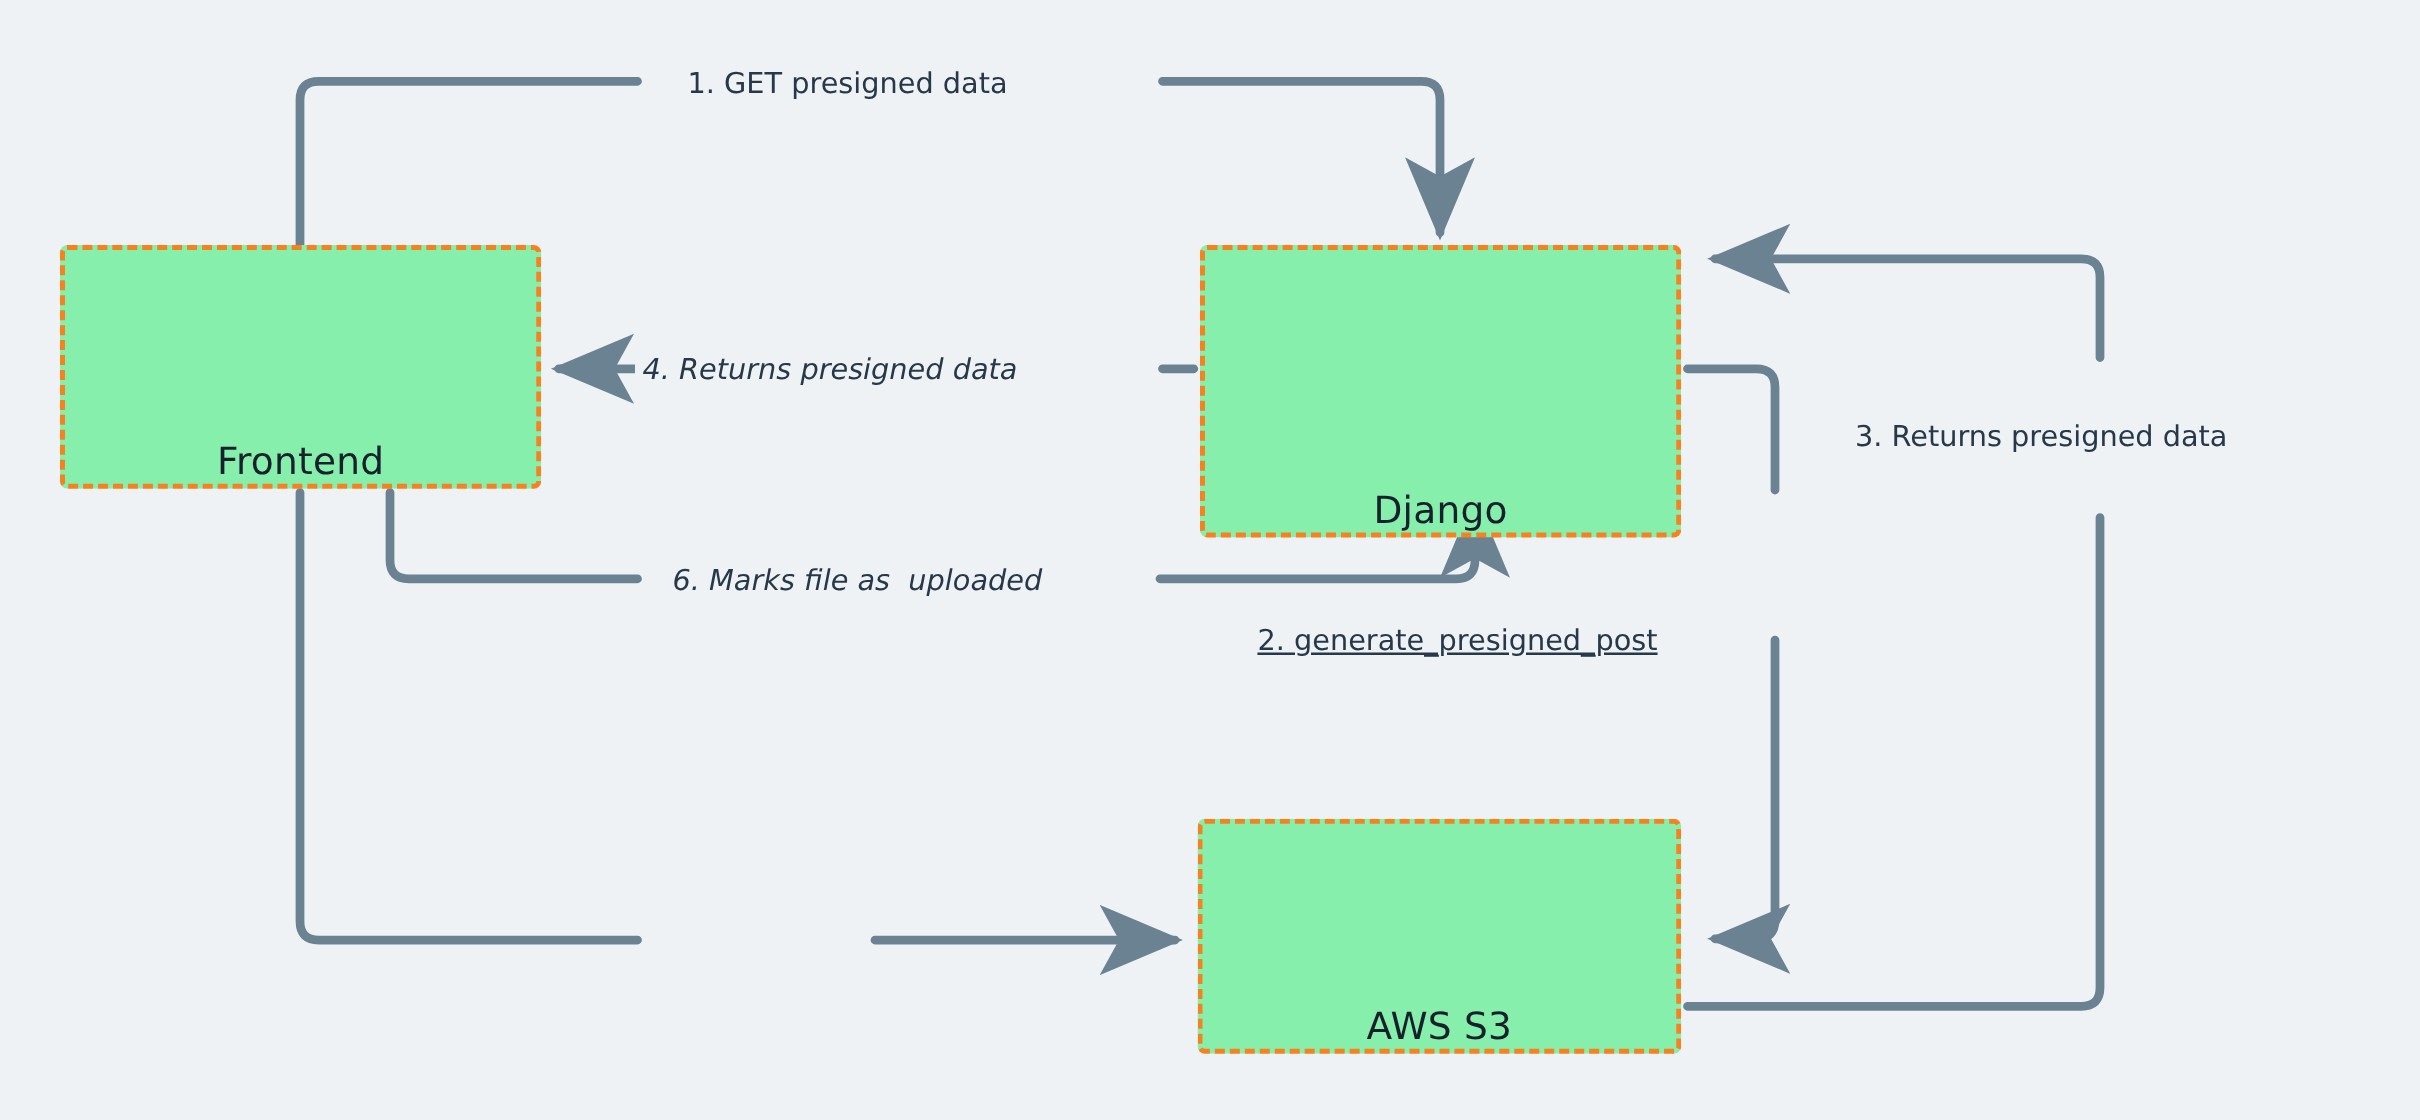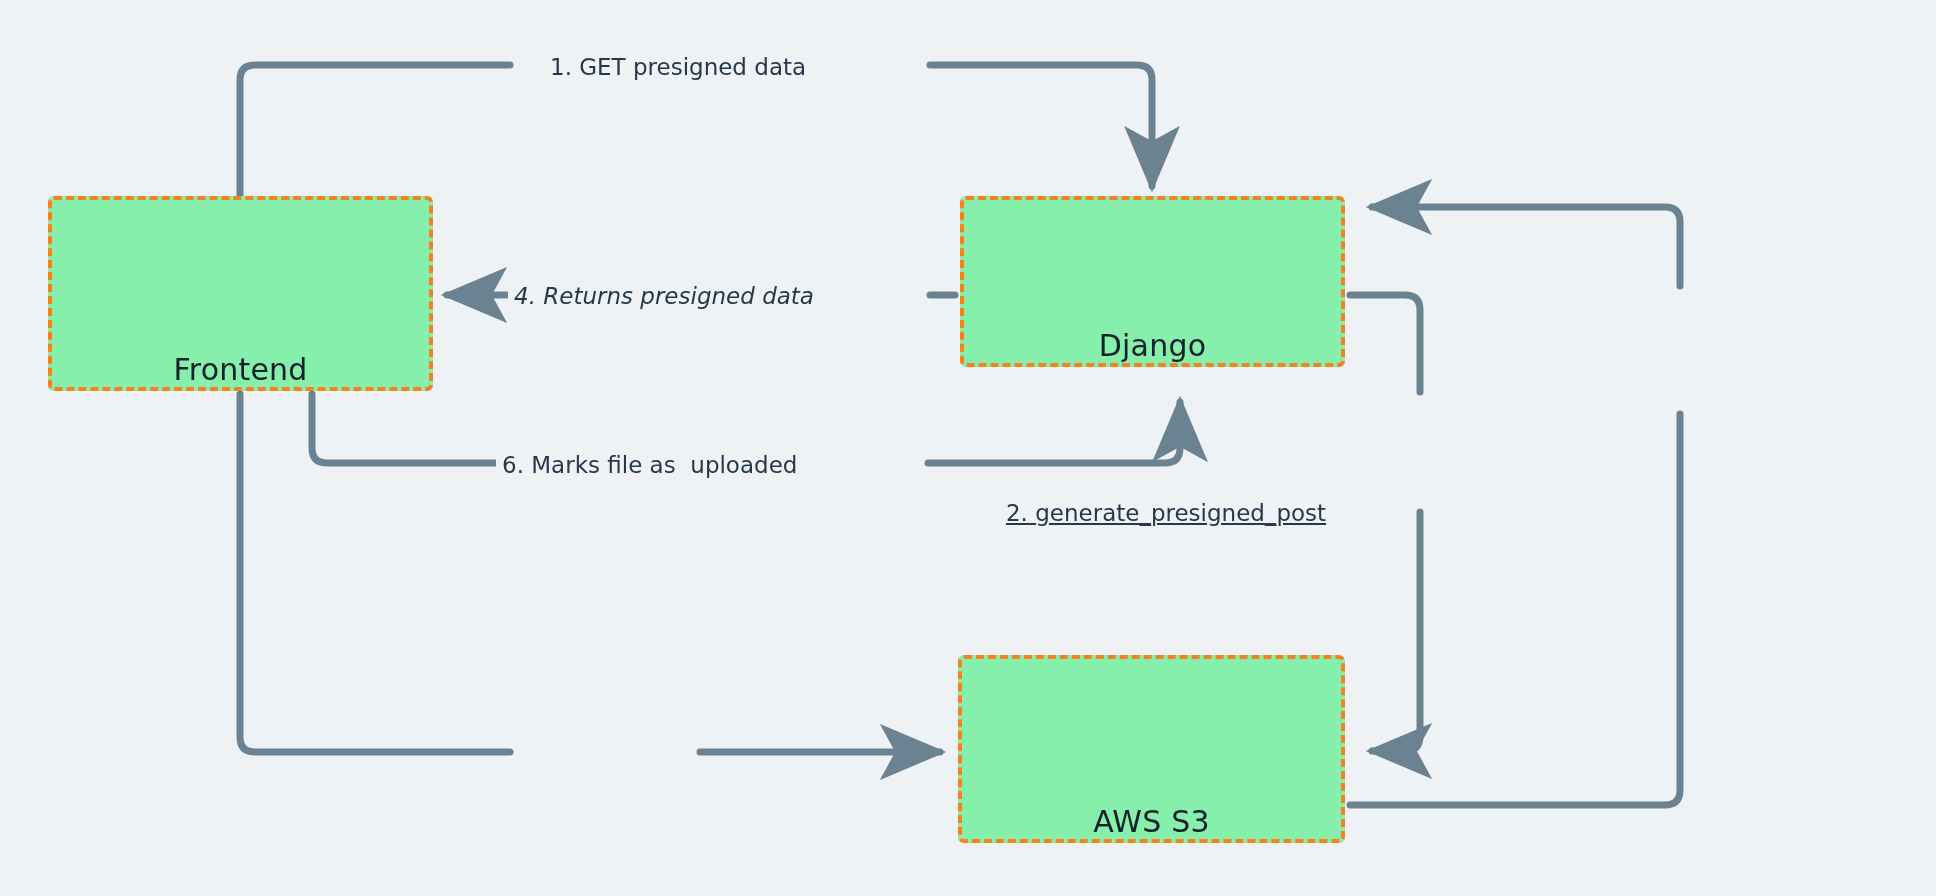--- a/index.html
+++ b/index.html
@@ -88,31 +88,32 @@
     <g>
       <path d="M240,394 L240,737 Q240,752 255,752 L510,752" fill="none" stroke="#6b8293" stroke-width="7" stroke-linecap="round"></path>
       <path d="M700,752 L940,752" fill="none" stroke="#6b8293" stroke-width="7" stroke-linecap="round" marker-end="url(#arrowEnd)"></path>
     </g>
   </svg>
 
   <div class="node" style="left:48px; top:196px; width:385px; height:195px;">
     <span class="node-label">Frontend</span>
   </div>
 
-  <div class="node" style="left:960px; top:196px; width:385px; height:171px;">
+  <div class="node" style="left:960px; top:196px; width:385px; height:234px;">
     <span class="node-label">Django</span>
   </div>
 
   <div class="node" style="left:958px; top:655px; width:387px; height:188px;">
     <span class="node-label">AWS S3</span>
   </div>
 
   <div class="edge-label" style="left:544px; top:67px;">1. GET presigned data</div>
 
   <div class="edge-label" style="left:508px; top:296px;font-style:italic;">4. Returns presigned data</div>
 
+  <div class="edge-label" style="left:1478px; top:350px;">3. Returns presigned data</div>
 
-  <div class="edge-label" style="left:496px; top:465px;">6. Marks file as  uploaded</div>
+  <div class="edge-label" style="left:532px; top:465px;font-style:italic;">6. Marks file as  uploaded</div>
 
   <div class="edge-label" style="left:1166px; top:513px; transform:translate(-50%,-50%);text-decoration:underline;">2. generate_presigned_post</div>
 
 
 </div>
 
 </body></html>

